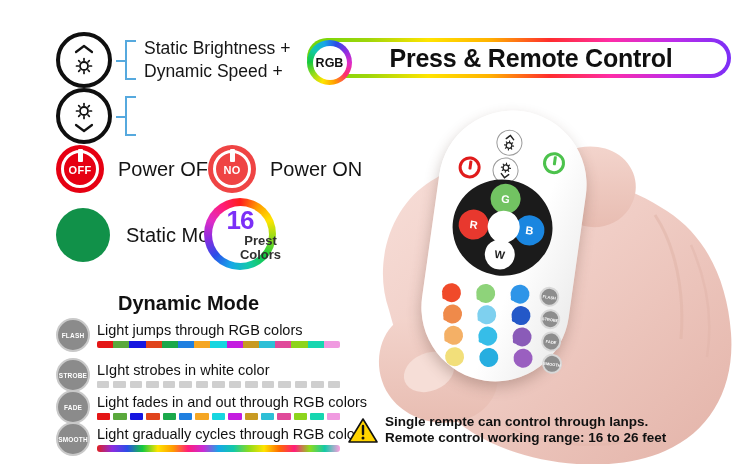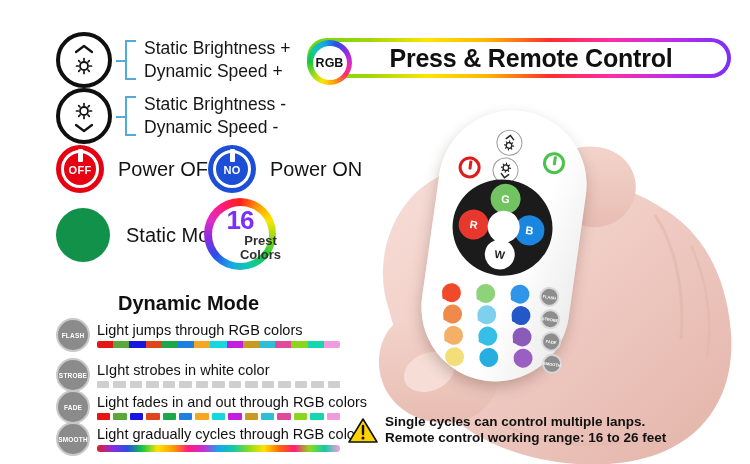--- a/index.html
+++ b/index.html
@@ -33,21 +33,21 @@
     border:2px solid #56a9de;border-right:0;box-sizing:border-box;
   }
   .bright-labels{display:flex;flex-direction:column;justify-content:center;margin-left:2px;}
   .bright-labels span{
     font-size:17.5px;color:#161616;line-height:23px;white-space:nowrap;font-weight:400;
   }
 
   
   .pwr{width:48px;height:48px;border-radius:50%;position:relative;box-sizing:border-box;}
   .pwr.off{background:#e60012;}
-  .pwr.on{background:#1d4ed8;}
+  .pwr.on{background:#ef4444;}
   .pwr .ring{
     position:absolute;left:5px;top:5px;right:5px;bottom:5px;border-radius:50%;
     border:3px solid #fff;box-sizing:border-box;
   }
   .pwr .stem{
     position:absolute;left:50%;top:4px;margin-left:-2.5px;width:5px;height:13px;
     background:#fff;border-radius:1px;
   }
   .pwr .txt{
     position:absolute;left:0;right:0;top:50%;transform:translateY(-42%);
@@ -320,24 +320,20 @@
             <path d="M15 15 L16.3 16.3"></path>
           <path d="M16.3 5.7 L15 7"></path>
             <path d="M7 15 L5.7 16.3"></path>
         </g>
       </svg>
       <svg class="chev" viewBox="0 0 22 11" aria-hidden="true">
           <path d="M3 3 L11 9 L19 3" stroke="#111" stroke-width="2.2" fill="none" stroke-linecap="round" stroke-linejoin="round"></path>
         </svg>
     </div>
     <div class="bracket"></div>
-    <div class="bright-labels">
-      <span>Static Brightness -</span>
-      <span>Dynamic Speed -</span>
-    </div>
   </div>
 
   <div class="abs" style="left:56px;top:145px;display:flex;align-items:center;">
     <div class="pwr off">
       <div class="ring"></div>
       <div class="stem"></div>
       <div class="txt">OFF</div>
     </div>
     <span class="lbl-big" style="margin-left:14px;">Power OFF</span>
   </div>
@@ -448,18 +444,18 @@
     </div>
   </div>
 
   <div class="warn">
     <svg viewBox="0 0 30 27" aria-hidden="true">
       <path d="M15 2 L29 25 L1 25 Z" fill="#ffd400" stroke="#111" stroke-width="1.6" stroke-linejoin="round"></path>
       <path d="M15 9 L15 17" stroke="#111" stroke-width="2.4" stroke-linecap="round"></path>
       <circle cx="15" cy="21" r="1.5" fill="#111"></circle>
     </svg>
     <div class="lines">
-      <span>Single cycles can control multiple lanps.</span>
+      <span>Single rempte can control through lanps.</span>
       <span>Remote control working range: 16 to 26 feet</span>
     </div>
   </div>
 
 </div>
 
 </body></html>

